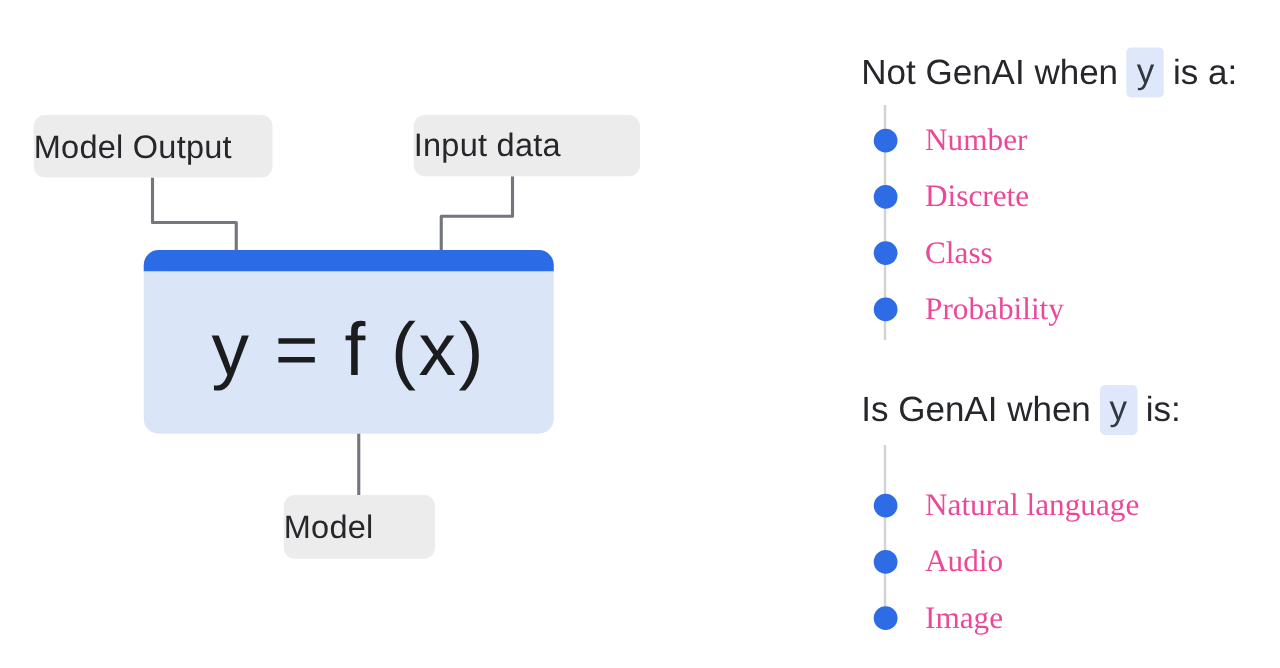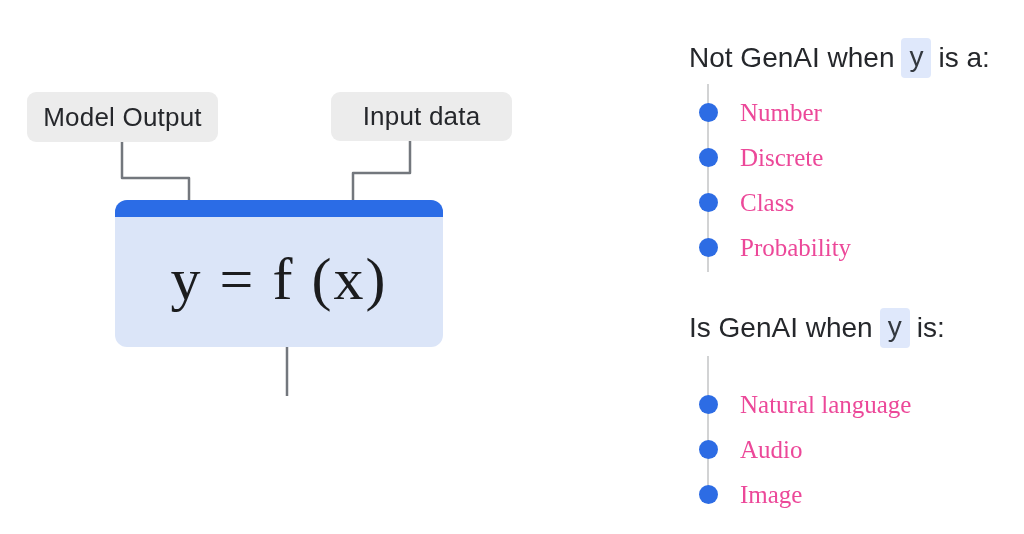--- a/index.html
+++ b/index.html
@@ -23,38 +23,36 @@
     left: 0; top: 0;
     width: 512px; height: 534px;
     pointer-events: none;
   }
   .tag {
     position: absolute;
     background: #ececec;
     border-radius: 9px;
     display: flex;
     align-items: center;
-    justify-content: center;
     font-size: 26px;
     color: #25272b;
     letter-spacing: 0.2px;
   }
   .tag-output { left: 27px;  top: 92px;  width: 191px; height: 50px; }
   .tag-input  { left: 331px; top: 92px;  width: 181px; height: 49px; }
   .tag-model  { left: 227px; top: 396px; width: 121px; height: 51px; }
 
   .fx-box {
     position: absolute;
     left: 115px; top: 200px;
     width: 328px; height: 147px;
     background: #dbe5f8;
     border-radius: 12px;
     display: flex;
     flex-direction: column;
-    font-family: Liberation Serif, serif;
   }
   .fx-bar {
     height: 17px;
     background: #2b6ce6;
     border-radius: 12px 12px 0 0;
   }
   .fx-formula {
     flex: 1;
     display: flex;
     align-items: center;
@@ -146,20 +144,23 @@
 
   <div class="tag tag-input">
     <span>Input data</span>
   </div>
 
   <div class="fx-box">
     <div class="fx-bar"></div>
     <div class="fx-formula">y = f (x)</div>
   </div>
 
+  <div class="tag tag-model">
+    <span>Model</span>
+  </div>
 
   <div class="heading heading-1">
     <span>Not GenAI when</span>
     <span class="hl-var">y</span>
     <span>is a:</span>
   </div>
 
   <div class="timeline-line line-1"></div>
 
   <div class="list list-1">

